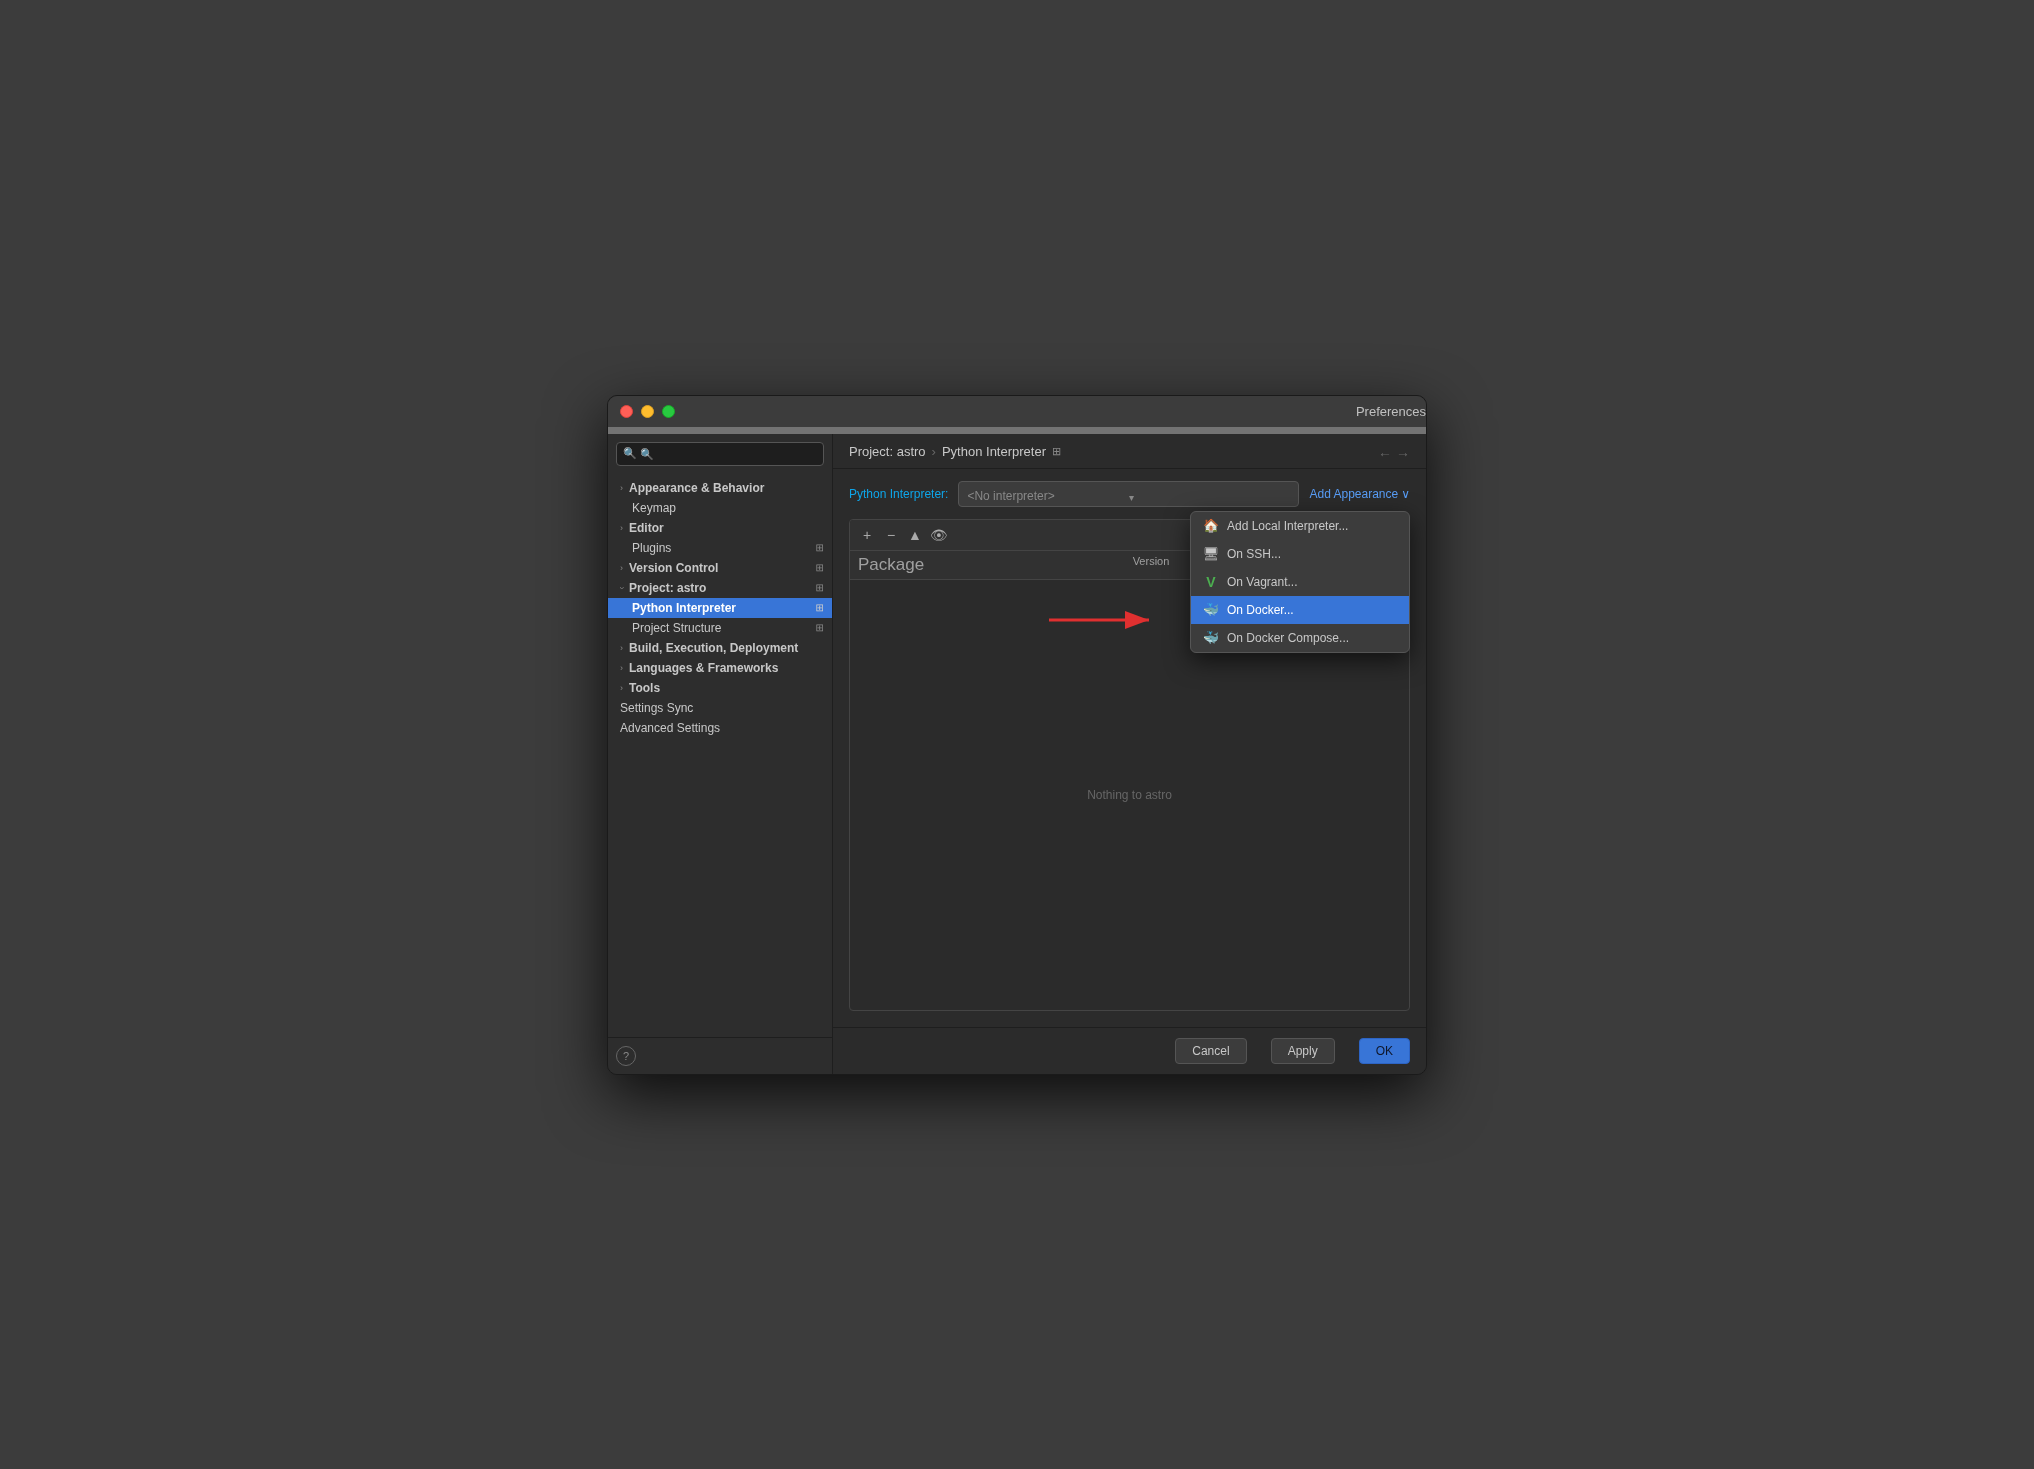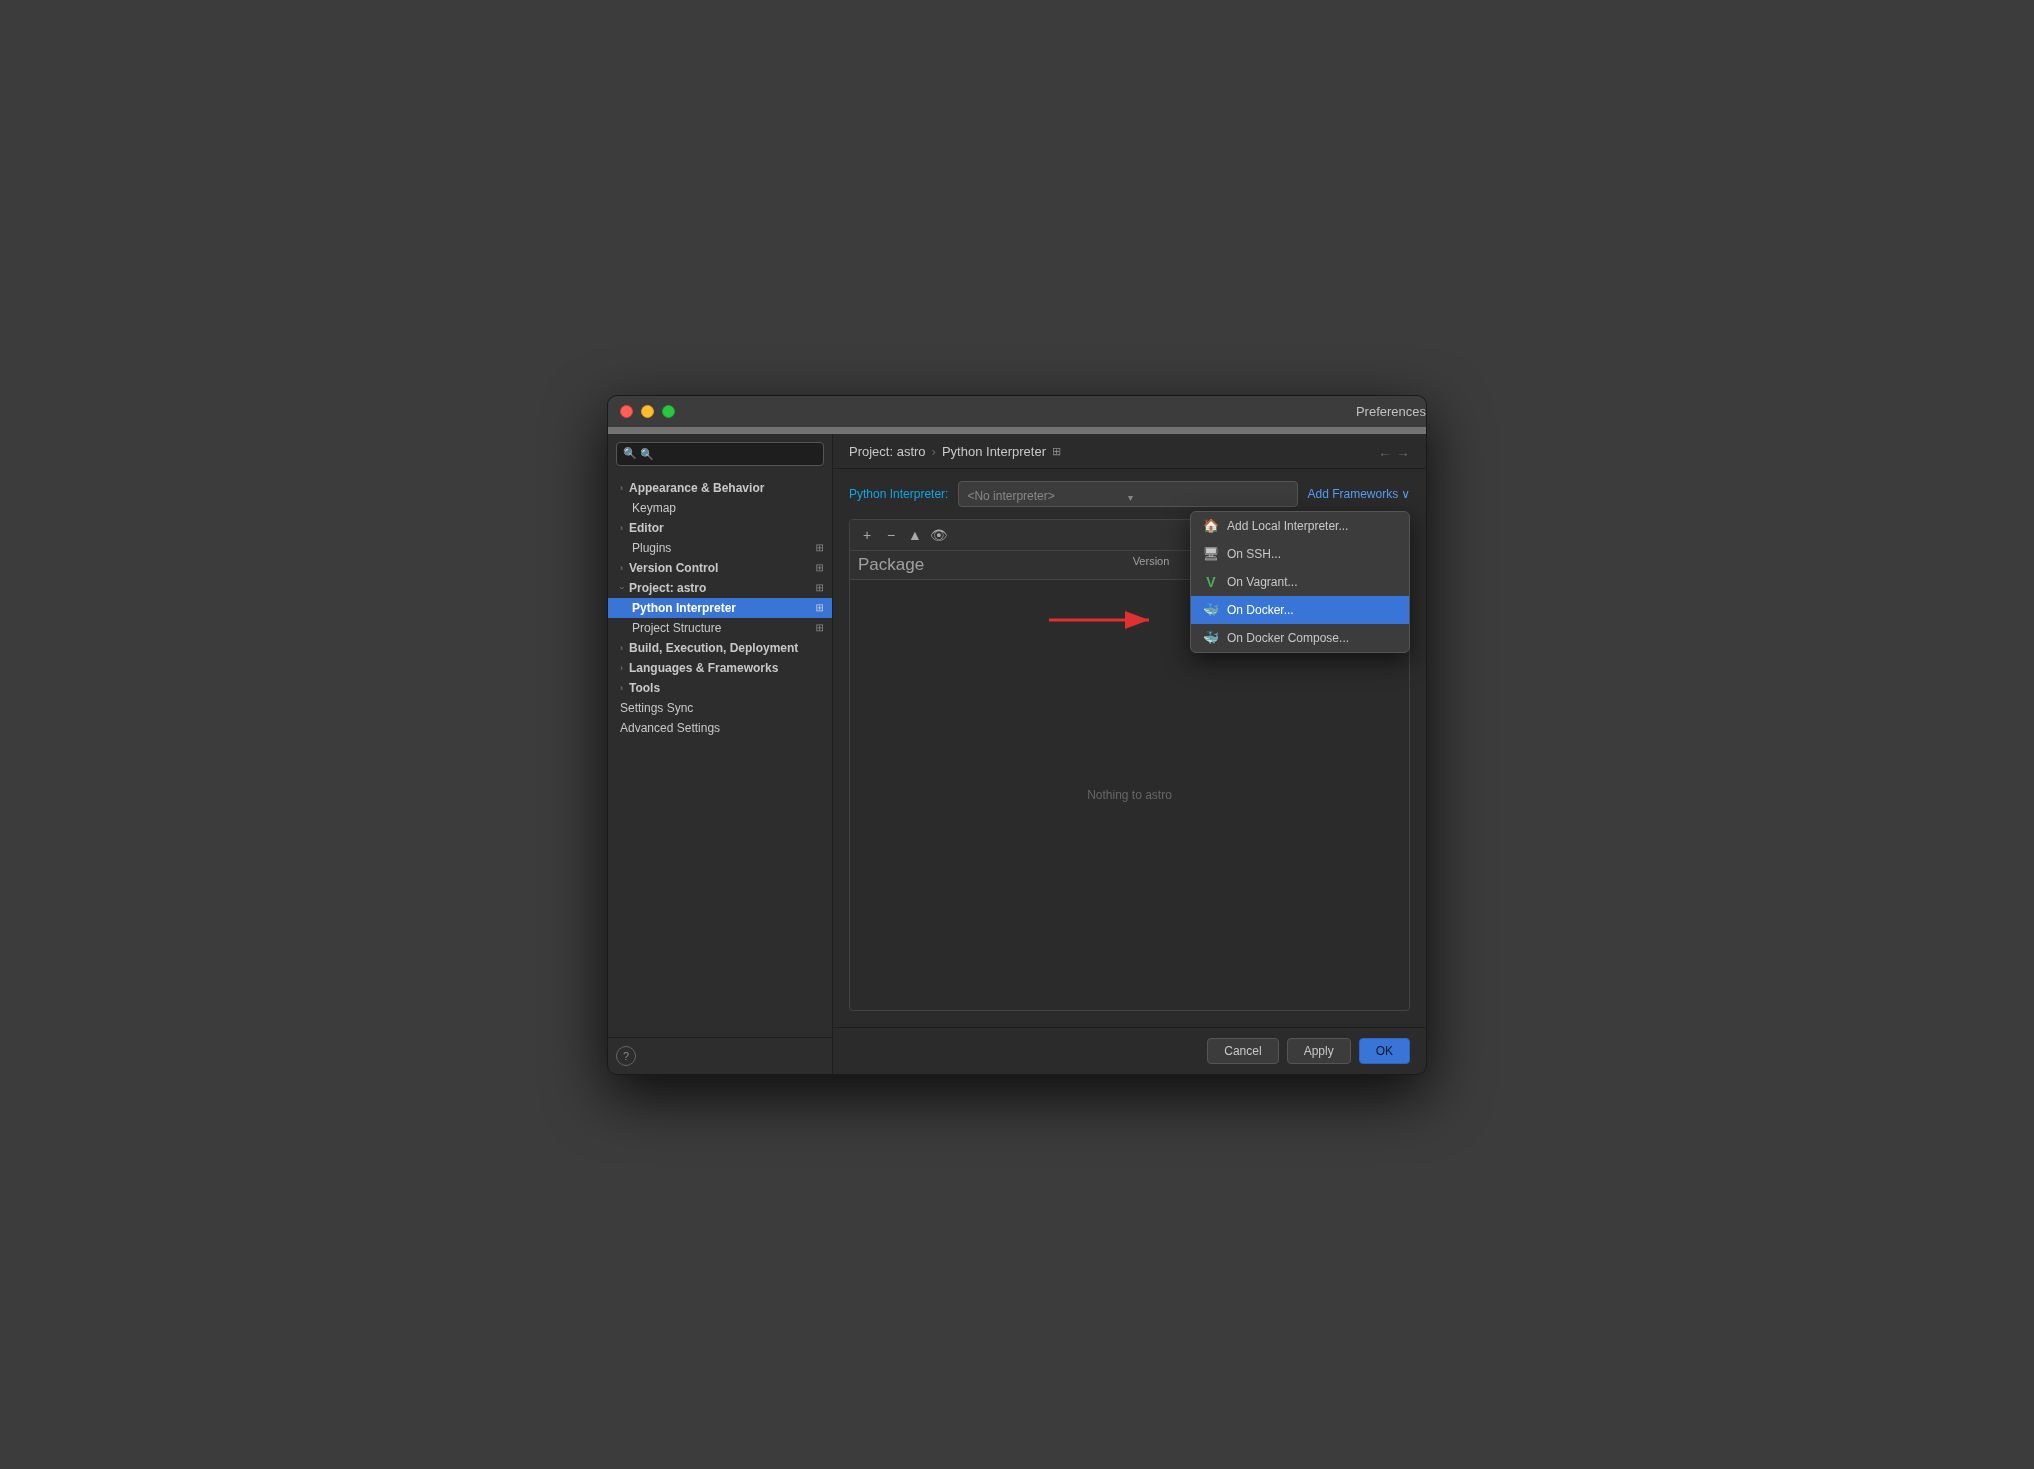--- a/index.html
+++ b/index.html
@@ -285,21 +285,21 @@
     .nothing-to-show {
       color: #666;
       font-size: 12px;
     }
     
     .bottom-bar {
       display: flex;
       align-items: center;
       justify-content: flex-end;
       padding: 10px 16px;
-      gap: 8px;
+      gap: 24px;
       border-top: 1px solid #1e1e1e;
       flex-shrink: 0;
     }
     .btn {
       padding: 5px 16px;
       border-radius: 4px;
       font-size: 12px;
       cursor: pointer;
       border: 1px solid #555;
       background: #3c3c3c;
@@ -459,21 +459,21 @@
         </div>
       </div>
 
       <div class="interpreter-row">
         <span class="interpreter-label">Python Interpreter:</span>
         <div class="interpreter-select">
           <span>&lt;No interpreter&gt;</span>
           <span class="dropdown-arrow">▾</span>
         </div>
         <button class="add-interpreter-btn">
-          <span>Add Frameworks</span>
+          <span>Add Appearance</span>
           <span>∨</span>
         </button>
 
         <div class="dropdown-menu">
           <div class="dropdown-item">
             <span class="dropdown-item-icon">🏠</span>
             <span>Add Local Interpreter...</span>
           </div>
           <div class="dropdown-item">
             <span class="dropdown-item-icon">🖥</span>

